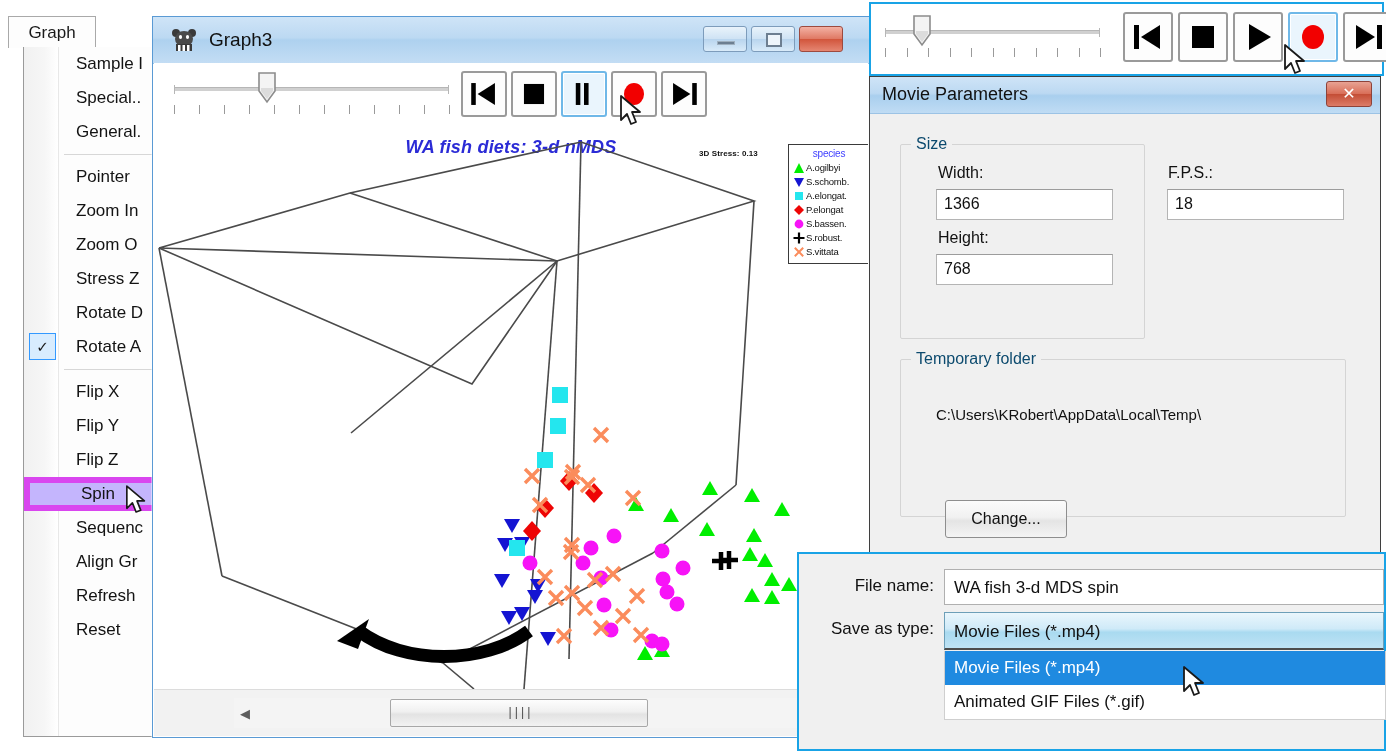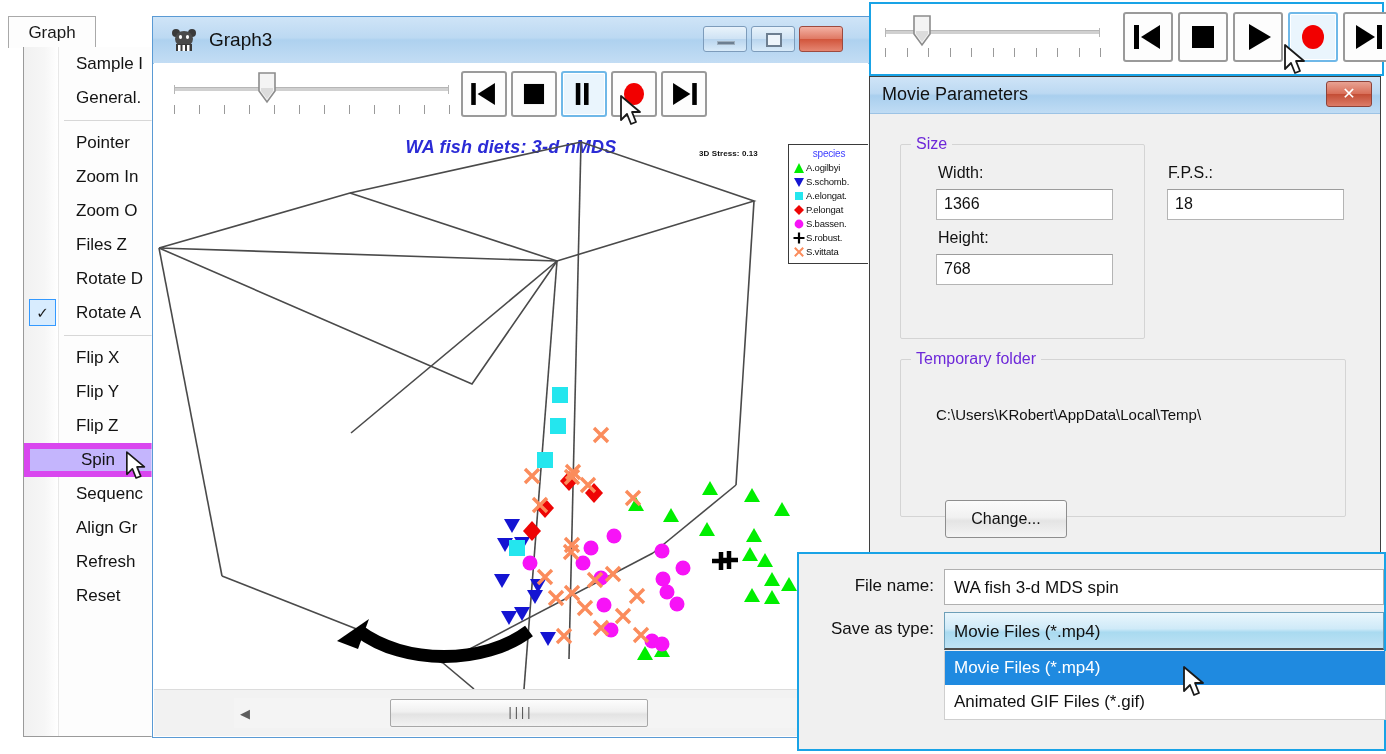--- a/index.html
+++ b/index.html
@@ -108,21 +108,21 @@
       border-bottom:1px solid #9cc3e5;}
   .mp-title{position:absolute;left:12px;top:7px;font-size:18px;color:#111;}
   .mp-close{position:absolute;right:8px;top:4px;width:46px;height:26px;box-sizing:border-box;
       border:1px solid #8d433a;border-radius:3px;
       background:linear-gradient(to bottom,#e8a293 0%,#d9705a 48%,#c44e36 52%,#dc7c68 100%);
       display:flex;align-items:center;justify-content:center;
       color:#fff;font-size:16px;font-weight:bold;line-height:1;}
 
   .gbox{position:absolute;box-sizing:border-box;border:1px solid #d4d4d4;border-radius:2px;}
   .gbox-legend{position:absolute;top:-10px;left:10px;background:#f0f0f0;padding:0 5px;
-      font-size:16px;color:#6d28d9;}
+      font-size:16px;color:#0c4a6e;}
   .fld-label{position:absolute;font-size:16px;color:#111;}
   .txtinput{position:absolute;box-sizing:border-box;background:#ffffff;
       border:1px solid #b4b4b4;border-top-color:#9c9c9c;
       font-size:16px;color:#111;padding:3px 7px;line-height:21px;}
   .pathtext{position:absolute;font-size:15px;color:#111;white-space:nowrap;}
   .btn{position:absolute;box-sizing:border-box;border:1px solid #8e8e8e;border-radius:3px;
       background:linear-gradient(to bottom,#fbfbfb 0%,#f1f1f1 45%,#e4e4e4 55%,#f4f4f4 100%);
       font-size:16px;color:#111;display:flex;align-items:center;justify-content:center;}
 
   
@@ -156,34 +156,37 @@
   <div class="menubar-tab">
     <span>Graph</span>
   </div>
   <div class="menu-panel">
     <div class="menu-gutter"></div>
     <div class="menu-list" id="menu-list">
         <div class="mi">
           <span class="lbl">Sample I</span>
         </div>
         <div class="mi">
+          <span class="lbl">Special..</span>
+        </div>
+        <div class="mi">
           <span class="lbl">General.</span>
         </div>
         <div class="msep"></div>
         <div class="mi">
           <span class="lbl">Pointer</span>
         </div>
         <div class="mi">
           <span class="lbl">Zoom In</span>
         </div>
         <div class="mi">
           <span class="lbl">Zoom O</span>
         </div>
         <div class="mi">
-          <span class="lbl">Files Z</span>
+          <span class="lbl">Stress Z</span>
         </div>
         <div class="mi">
           <span class="lbl">Rotate D</span>
         </div>
         <div class="mi">
           <span class="chk">✓</span>
           <span class="lbl">Rotate A</span>
         </div>
         <div class="msep"></div>
         <div class="mi">

